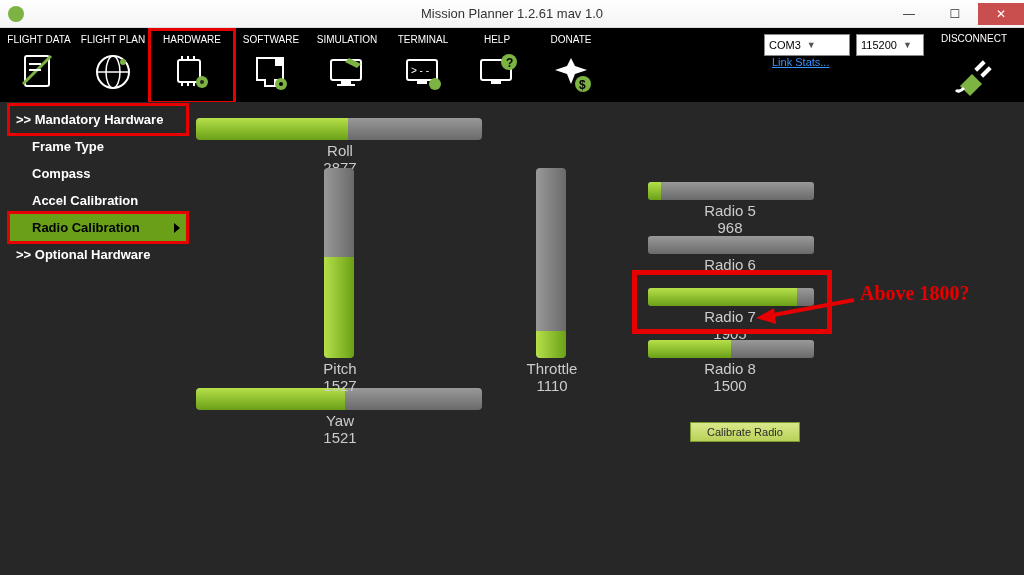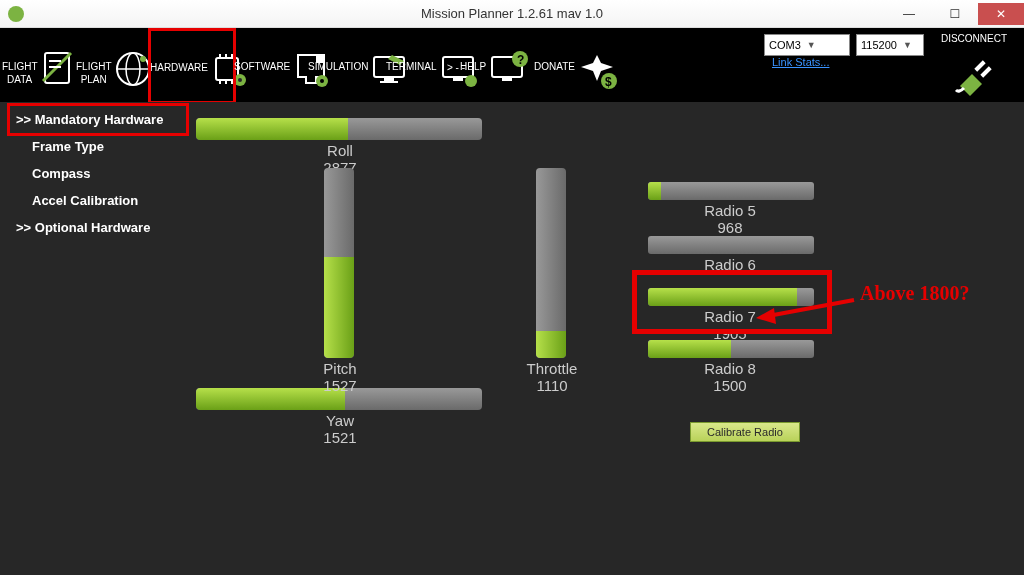--- a/index.html
+++ b/index.html
@@ -8,21 +8,21 @@
   
   .titlebar { height: 28px; background: linear-gradient(#fff, #f4f4f4); display: flex; align-items: center; border-bottom: 1px solid #ddd; position: relative; }
   .title-icon { width: 16px; height: 16px; background: #7cb342; border-radius: 50%; margin-left: 8px; }
   .title-text { position: absolute; left: 50%; transform: translateX(-50%); font-size: 13px; color: #333; }
   .winbtns { margin-left: auto; display: flex; }
   .winbtn { width: 46px; height: 22px; display: flex; align-items: center; justify-content: center; font-size: 12px; color: #333; }
   .winbtn.close { background: #c94f4f; color: #fff; }
 
   
   .toolbar { height: 74px; background: #000; display: flex; align-items: flex-start; padding: 2px 2px 0 2px; position: relative; }
-  .tool { width: 78px; height: 70px; color: #fff; font-size: 10px; text-align: center; display: flex; flex-direction: row; align-items: center; padding-top: 3px; }
+  .tool { width: 78px; height: 70px; color: #fff; font-size: 10px; text-align: center; display: flex; flex-direction: column; align-items: center; padding-top: 3px; }
   .tool.narrow { width: 74px; }
   .tool .tlabel { height: 13px; line-height: 13px; }
   .tool .ticon { width: 44px; height: 44px; margin-top: 4px; display: flex; align-items: center; justify-content: center; }
   .tool svg { width: 44px; height: 44px; }
   .redbox { outline: 3px solid #e60000; outline-offset: -1px; text-align: center; }
 
   .right-controls { position: absolute; right: 100px; top: 6px; display: flex; flex-direction: column; align-items: flex-start; }
   .combos { display: flex; gap: 6px; }
   .combo { height: 22px; background: #fff; border: 1px solid #888; font-size: 11px; display: flex; align-items: center; padding: 0 4px; position: relative; }
   .combo .arrow { margin-left: 6px; font-size: 9px; color: #555; }
@@ -200,20 +200,21 @@
   </div>
 </div>
 
 <div class="main">
 
   <div class="sidebar">
     <div class="sb-item sb-redbox">&gt;&gt; Mandatory Hardware</div>
     <div class="sb-item sb-sub">Frame Type</div>
     <div class="sb-item sb-sub">Compass</div>
     <div class="sb-item sb-sub">Accel Calibration</div>
+    <div class="sb-item sb-sub sb-active sb-redbox">Radio Calibration</div>
     <div class="sb-item">&gt;&gt; Optional Hardware</div>
   </div>
 
   <div class="bar-h" style="left:196px; top:16px; width:286px">
     <div class="fill" style="width:53%"></div>
   </div>
   <div class="bar-label" style="left:300px; top:40px">
     <span>Roll</span><br><span>2877</span>
   </div>
 

